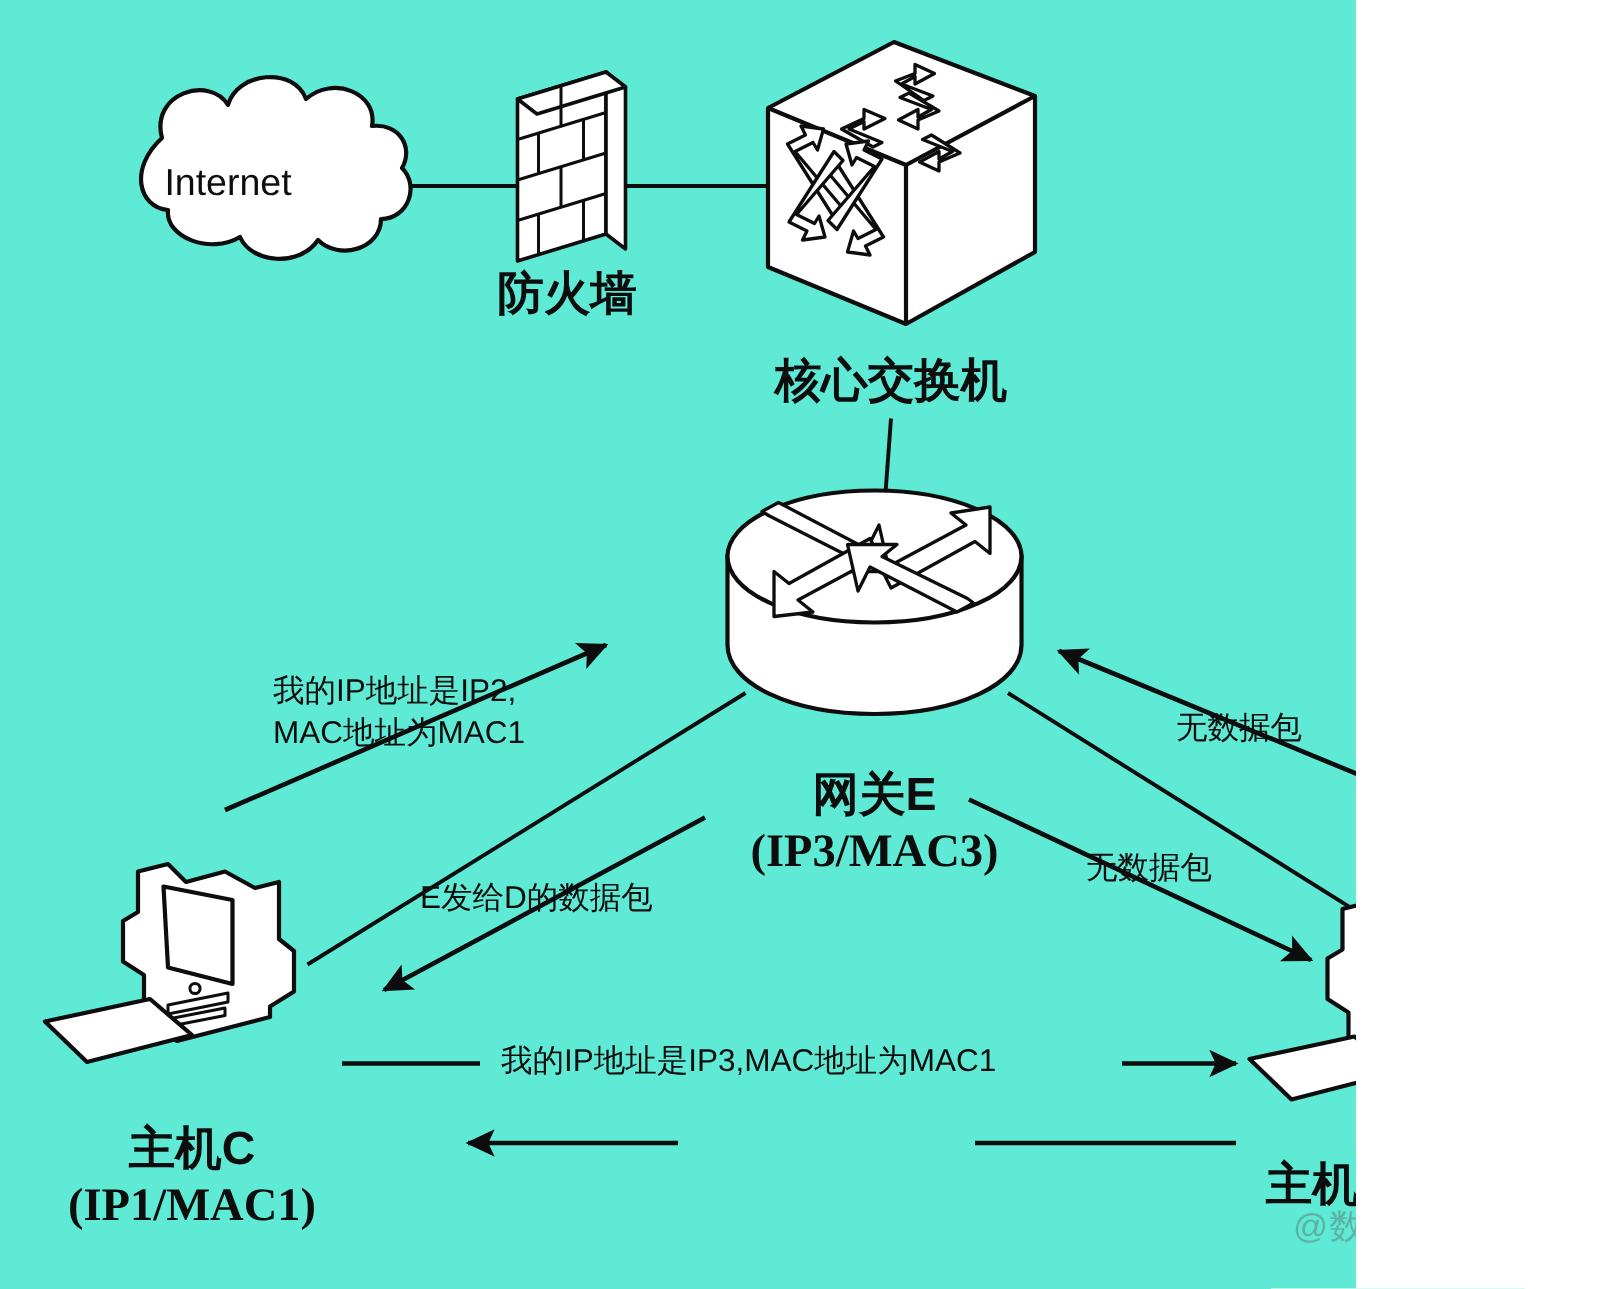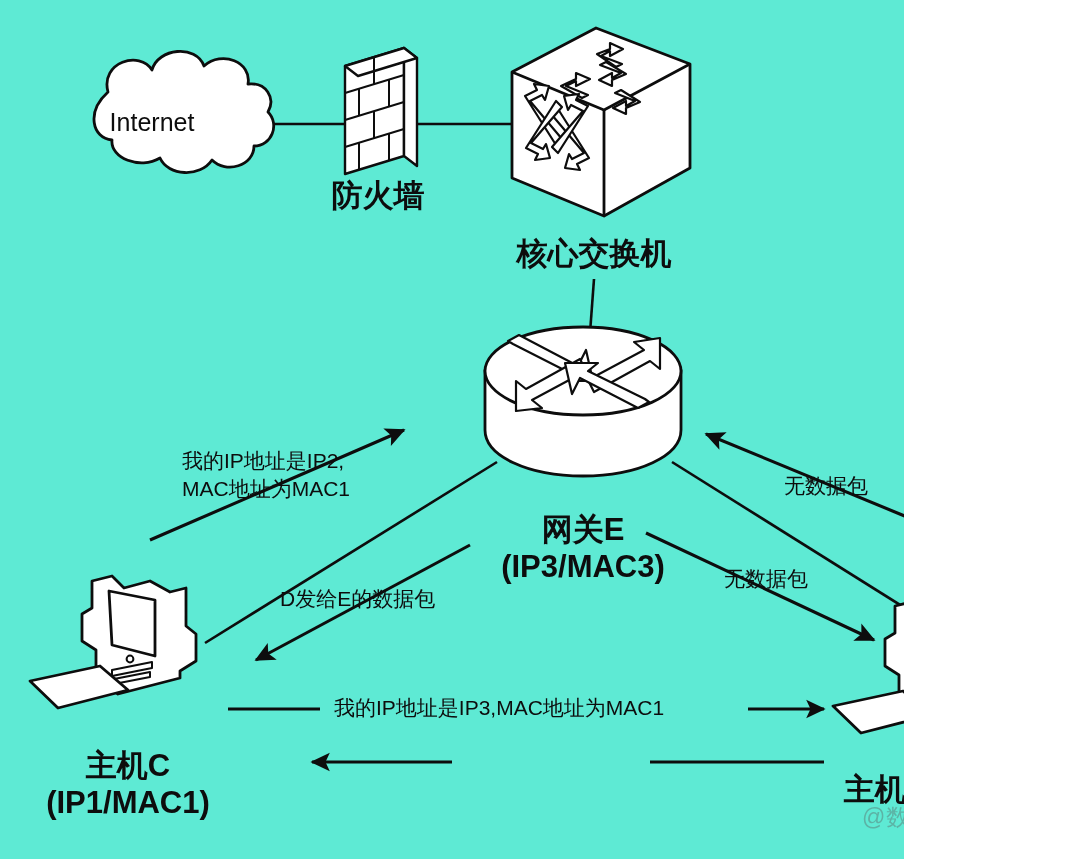--- a/index.html
+++ b/index.html
@@ -32,20 +32,21 @@
     line-height: 1.18;
     font-family: "Liberation Sans", "DejaVu Sans", sans-serif;
   }
   .node-label {
     font-size: 31px;
     font-weight: 700;
     text-align: center;
   }
   .node-label .sub {
     display: block;
+    font-family: Liberation Serif, serif;
   }
   .edge-label {
     font-size: 21px;
     font-weight: 400;
   }
   .edge-label.two-line {
     line-height: 1.32;
     white-space: pre-line;
   }
   .cloud-label {
@@ -233,21 +234,21 @@
     <span class="sub">(IP1/MAC1)</span>
   </div>
 
   <div class="dgm-text node-label center-x" style="left:886px; top:772px;">
     <span>主机D</span>
   </div>
 
   <div class="dgm-text edge-label two-line" style="left:182px; top:447px;">我的IP地址是IP2,
 MAC地址为MAC1</div>
 
-  <div class="dgm-text edge-label" style="left:280px; top:587px;">D发给E的数据包</div>
+  <div class="dgm-text edge-label" style="left:280px; top:587px;">E发给D的数据包</div>
 
   <div class="dgm-text edge-label" style="left:784px; top:474px;">无数据包</div>
 
   <div class="dgm-text edge-label" style="left:724px; top:567px;">无数据包</div>
 
   <div class="dgm-text edge-label" style="left:334px; top:696px;text-align:center;">我的IP地址是IP3,MAC地址为MAC1</div>
 
 
   <div class="watermark" style="left:862px; top:802px;">@数据运维技术社区</div>
 

